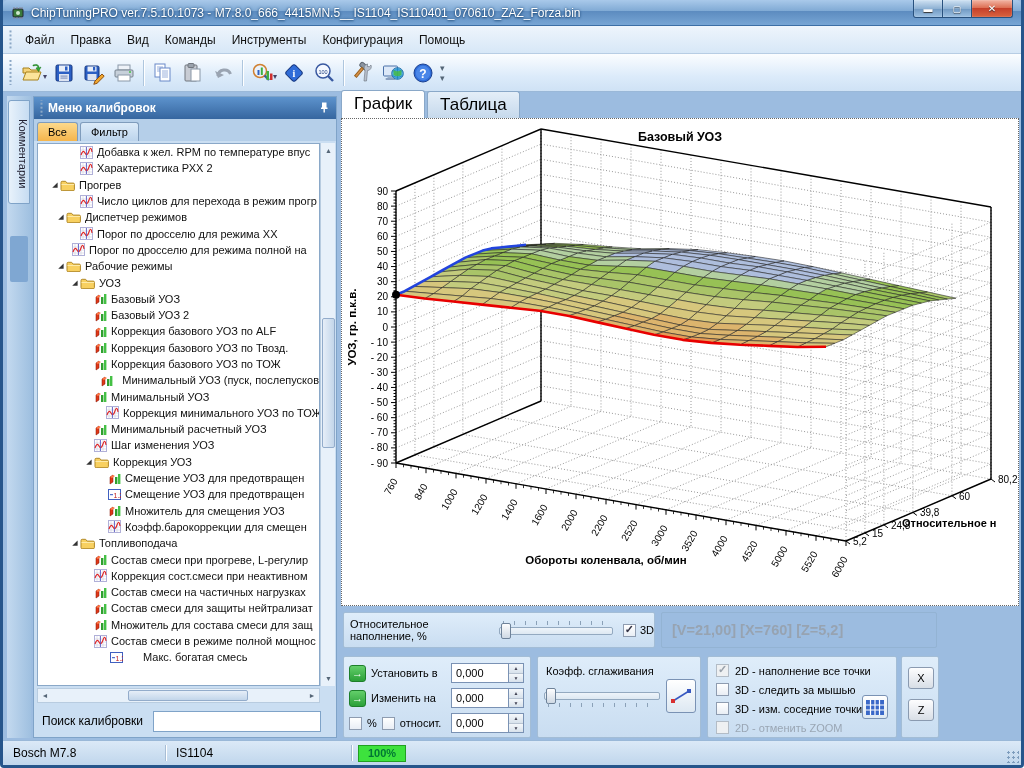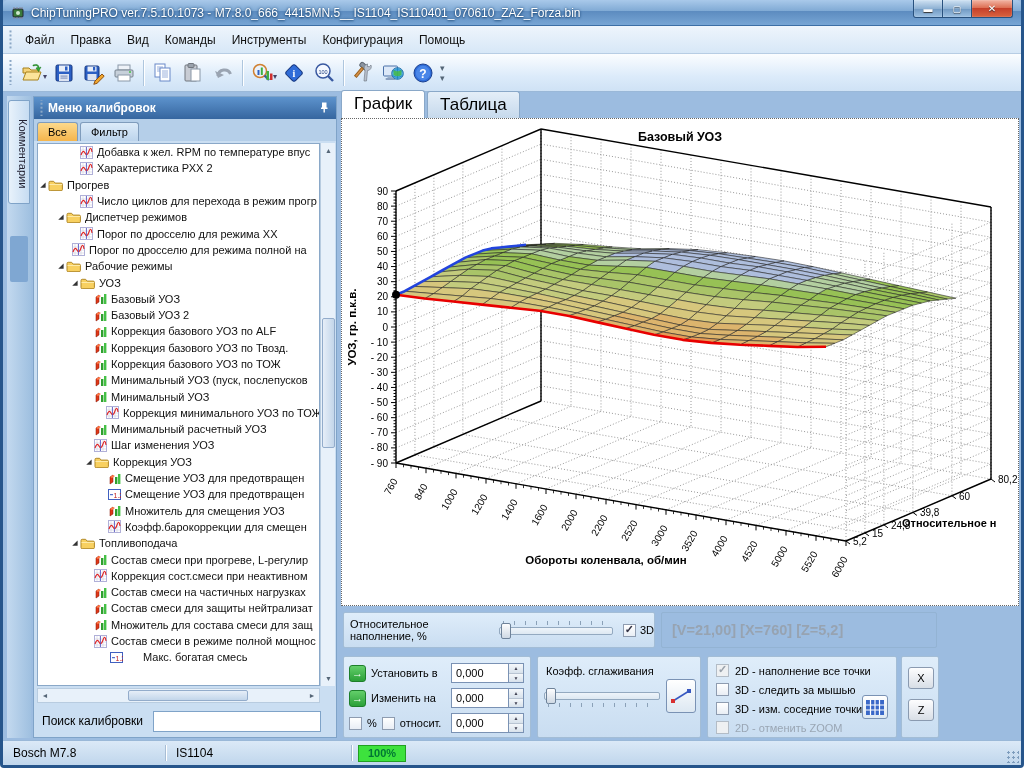--- a/index.html
+++ b/index.html
@@ -272,21 +272,21 @@
           <span class="ticon">
             <svg width="13" height="13">
               <rect x="0.5" y="0.5" width="12" height="12" fill="#fff" stroke="#b0b0d8"></rect>
               <path d="M3 1v11M6 1v11M9 1v11M1 4h11M1 7h11M1 10h11" stroke="#ccd" stroke-width="0.6"></path>
               <path d="M1 9Q3 3 5 7T9 5t3 1" stroke="#e02020" fill="none" stroke-width="1.1"></path>
               <line x1="6.5" y1="1" x2="6.5" y2="12" stroke="#5050c0" stroke-width="0.8"></line>
             </svg>
           </span>
           <span>Характеристика РХХ 2</span>
         </div>
-        <div class="trow" style="padding-left: 0;">
+        <div class="trow" style="padding-left: 12px;">
           <span class="texp">◢</span>
           <span class="ticon">
             <svg width="15" height="12">
               <path d="M1 3.5q0-1.2 1.2-1.2h3.4l1.6 1.8h6q1.2 0 1.2 1.2v5.2q0 1.2-1.2 1.2H2.2Q1 11.7 1 10.5Z" fill="#f8d060" stroke="#b08828"></path>
               <path d="M1.5 5h12.5v1H1.5Z" fill="#fdeaa8"></path>
             </svg>
           </span>
           <span>Прогрев</span>
         </div>
         <div class="trow" style="padding-left: 32px;">
@@ -408,21 +408,21 @@
           <span class="ticon">
             <svg width="13" height="13">
               <path d="M2 12V5l3-2v7Z" fill="#e03818" stroke="#801000" stroke-width="0.5"></path>
               <path d="M2 5l3-2 2 1-3 2Z" fill="#ff7a48"></path>
               <rect x="7" y="5" width="2.4" height="7" fill="#2f9f2f"></rect>
               <rect x="10" y="2" width="2.4" height="10" fill="#45c045"></rect>
             </svg>
           </span>
           <span>Коррекция базового УОЗ по ТОЖ</span>
         </div>
-        <div class="trow" style="padding-left: 46px;">
+        <div class="trow" style="padding-left: 46px; justify-content: space-between;">
           <span class="texp"></span>
           <span class="ticon">
             <svg width="13" height="13">
               <path d="M2 12V5l3-2v7Z" fill="#e03818" stroke="#801000" stroke-width="0.5"></path>
               <path d="M2 5l3-2 2 1-3 2Z" fill="#ff7a48"></path>
               <rect x="7" y="5" width="2.4" height="7" fill="#2f9f2f"></rect>
               <rect x="10" y="2" width="2.4" height="10" fill="#45c045"></rect>
             </svg>
           </span>
           <span>Минимальный УОЗ (пуск, послепусков</span>

